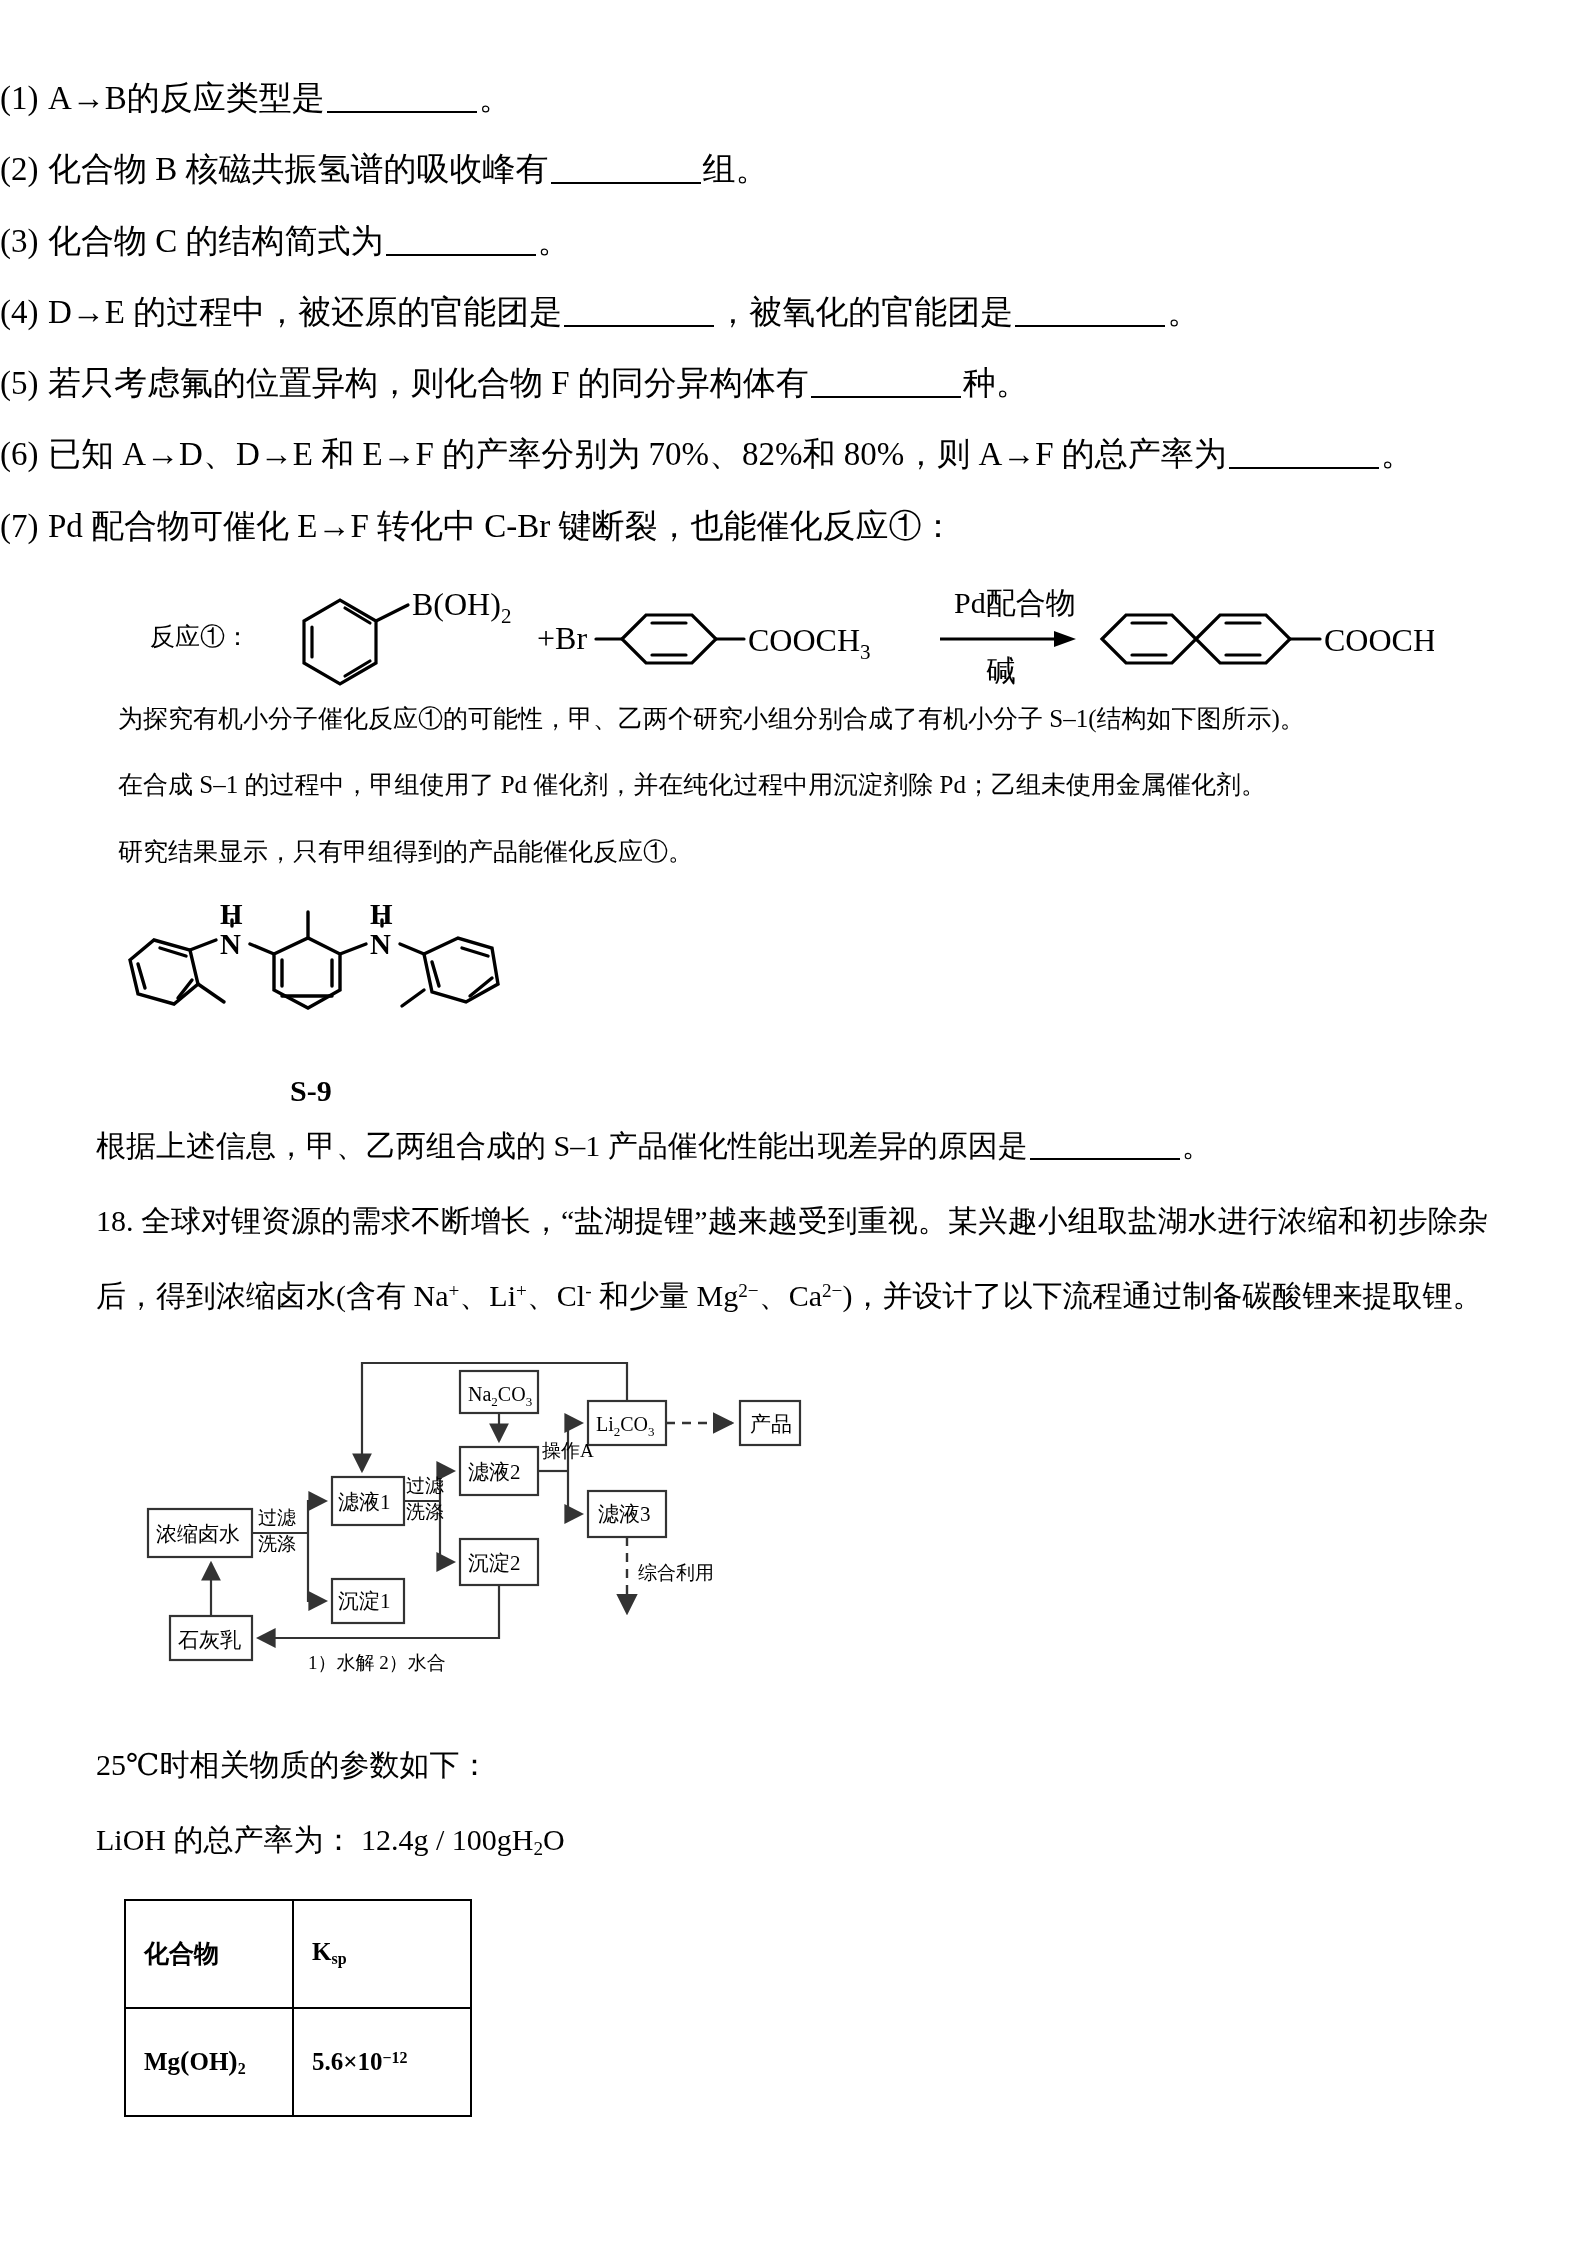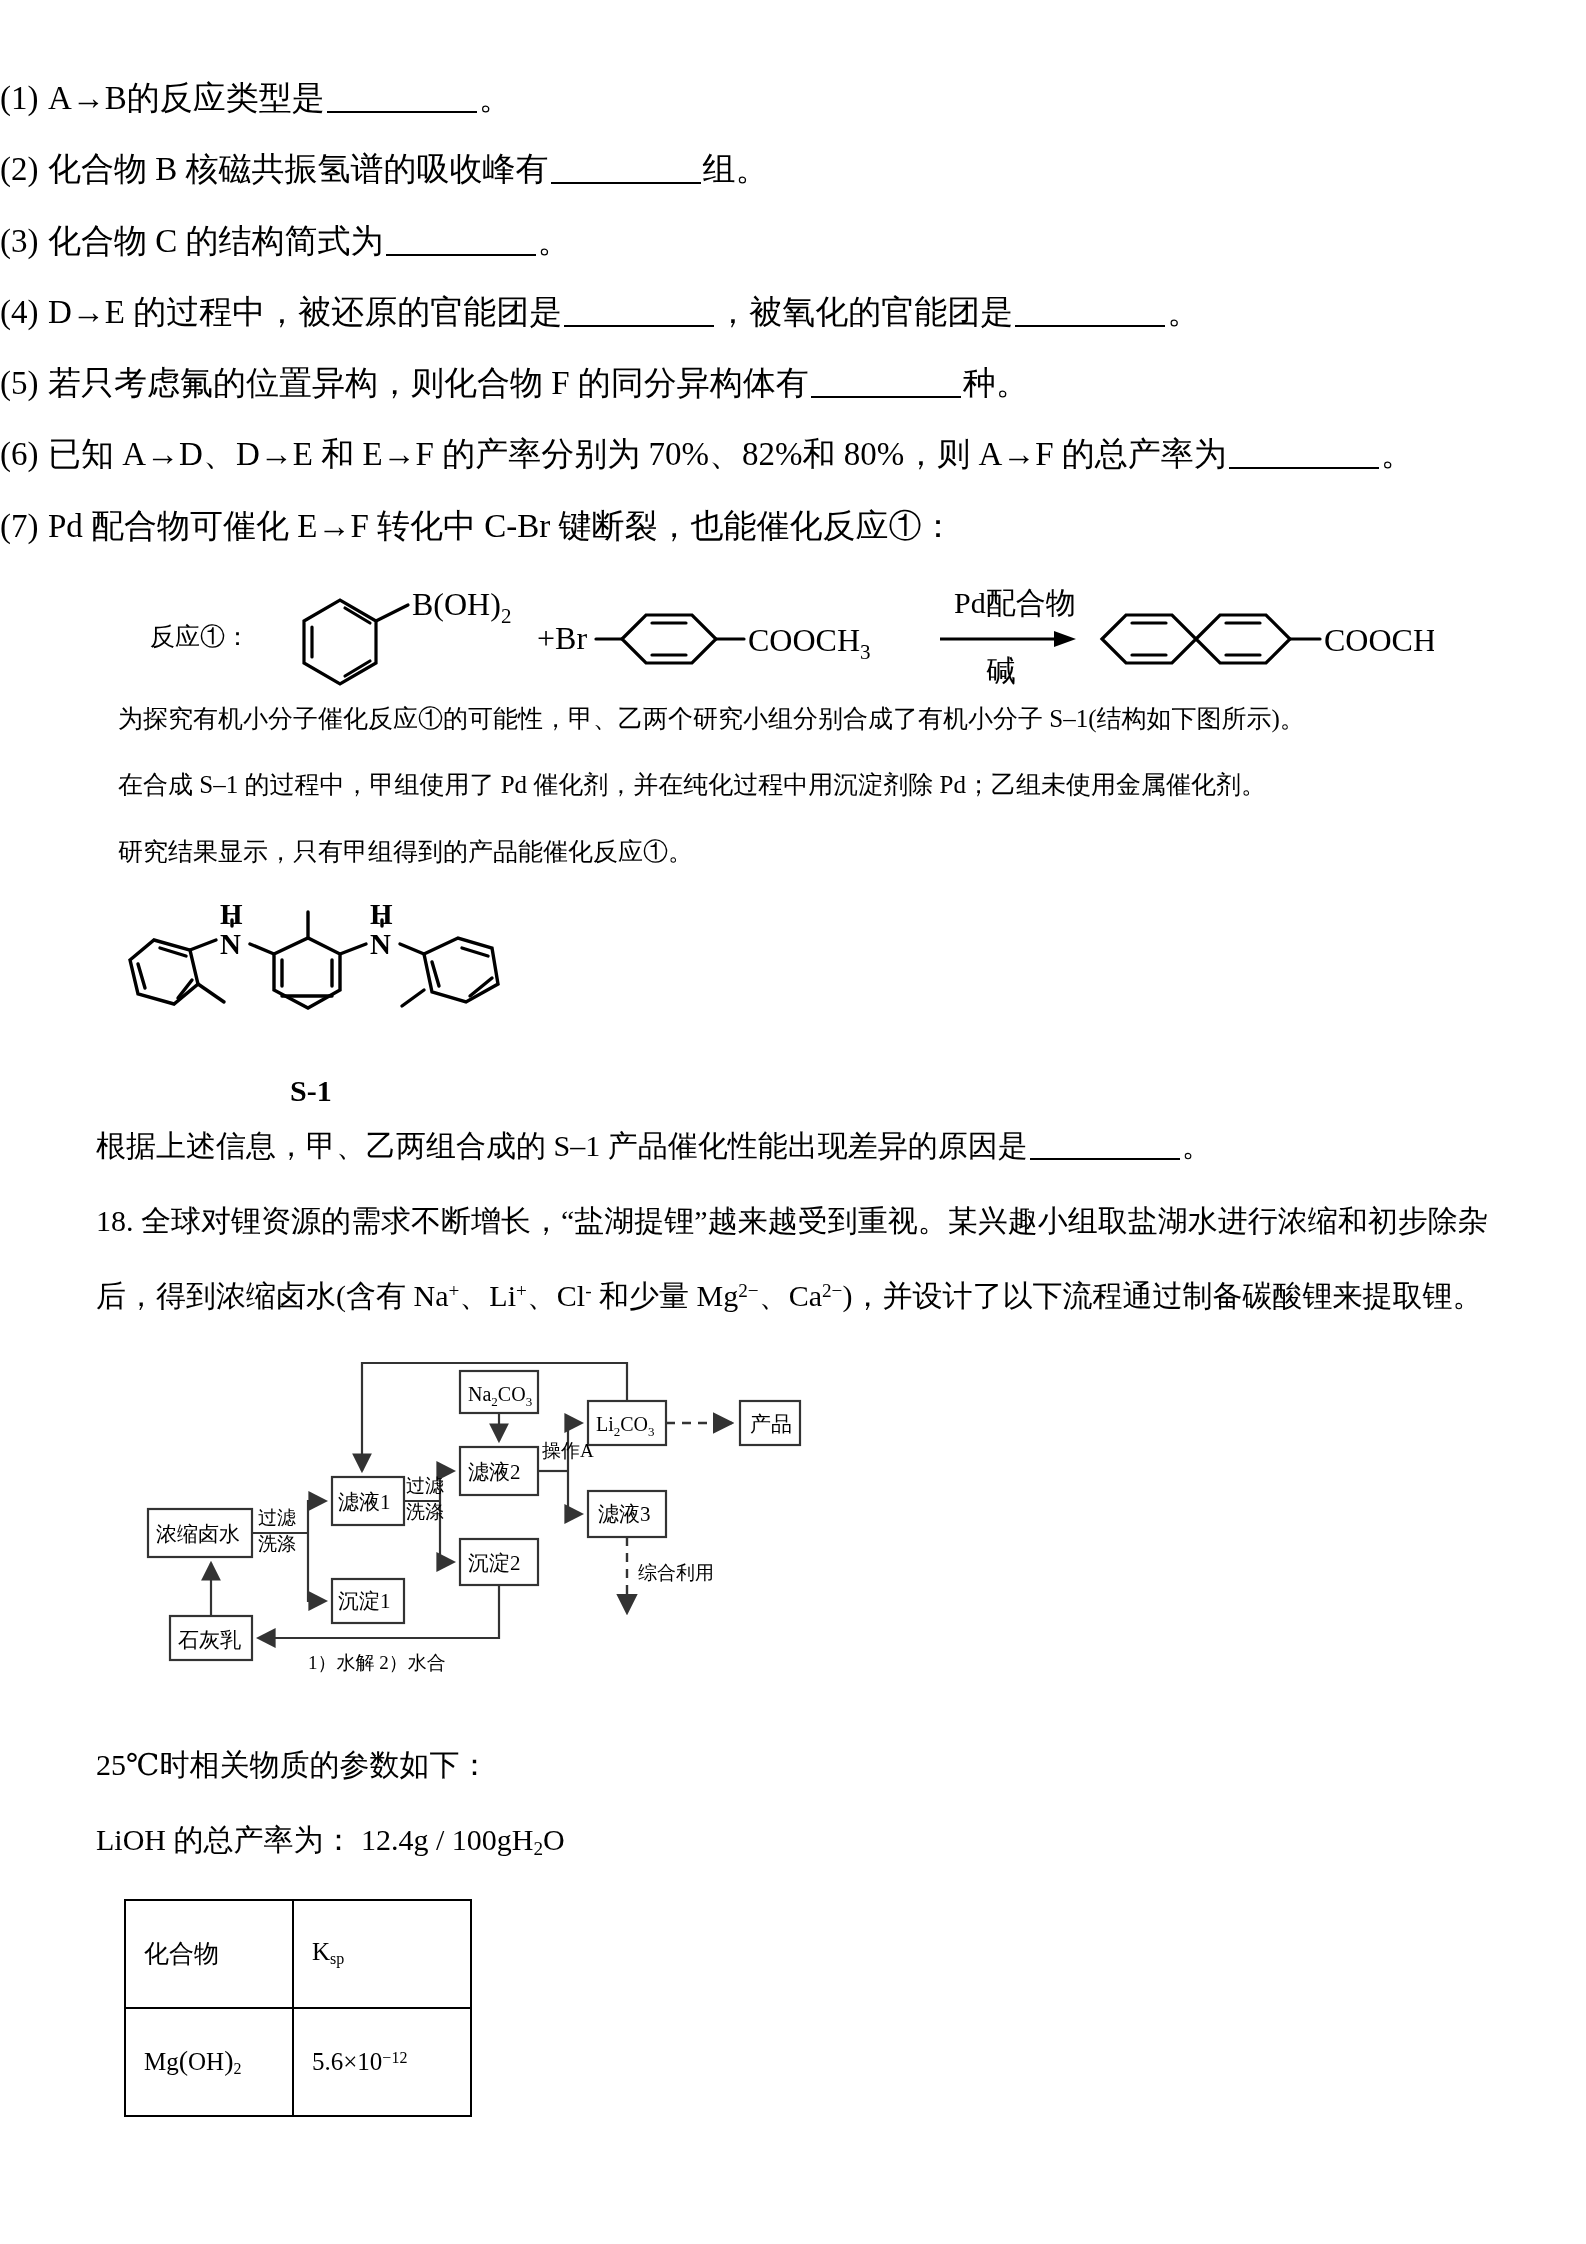--- a/index.html
+++ b/index.html
@@ -83,20 +83,21 @@
     margin-left:124px;
     border-collapse:collapse;
     font-size:25px;
   }
   .ksp-table td{
     border:2.5px solid #000;
     padding:22px 18px;
     text-align:left;
     vertical-align:middle;
     height:62px;
+    font-weight:bold;
   }
   .ksp-table td.c0{width:130px;}
   .ksp-table td.c1{width:140px;}
   .bigparen{font-size:1.12em;}
 </style>
 </head>
 <body>
 
 <div class="page">
 
@@ -216,21 +217,21 @@
         <line x1="350" y1="94" x2="372" y2="76"></line>
 
         <line x1="304" y1="88" x2="282" y2="104"></line>
       </g>
       <text x="100" y="22" font-size="29" font-weight="bold" font-family="'Liberation Serif',serif" fill="#000">H</text>
       <text x="100" y="52" font-size="29" font-weight="bold" font-family="'Liberation Serif',serif" fill="#000">N</text>
       <text x="250" y="22" font-size="29" font-weight="bold" font-family="'Liberation Serif',serif" fill="#000">H</text>
       <text x="250" y="52" font-size="29" font-weight="bold" font-family="'Liberation Serif',serif" fill="#000">N</text>
     </svg>
   </div>
-  <div class="s1-caption">S-1</div>
+  <div class="s1-caption">S-9</div>
 
   <div class="plain">
     <span>根据上述信息，甲、乙两组合成的 S–1 产品催化性能出现差异的原因是</span><span class="blank"></span><span>。</span>
   </div>
 
   <div class="plain">18. 全球对锂资源的需求不断增长，“盐湖提锂”越来越受到重视。某兴趣小组取盐湖水进行浓缩和初步除杂</div>
   <div class="plain">
     <span>后，得到浓缩卤水(含有 Na</span><sup>+</sup><span>、Li</span><sup>+</sup><span>、Cl</span><sup>-</sup><span> 和少量 Mg</span><sup>2−</sup><span>、Ca</span><sup>2−</sup><span>)，并设计了以下流程通过制备碳酸锂来提取锂。</span>
   </div>
 

